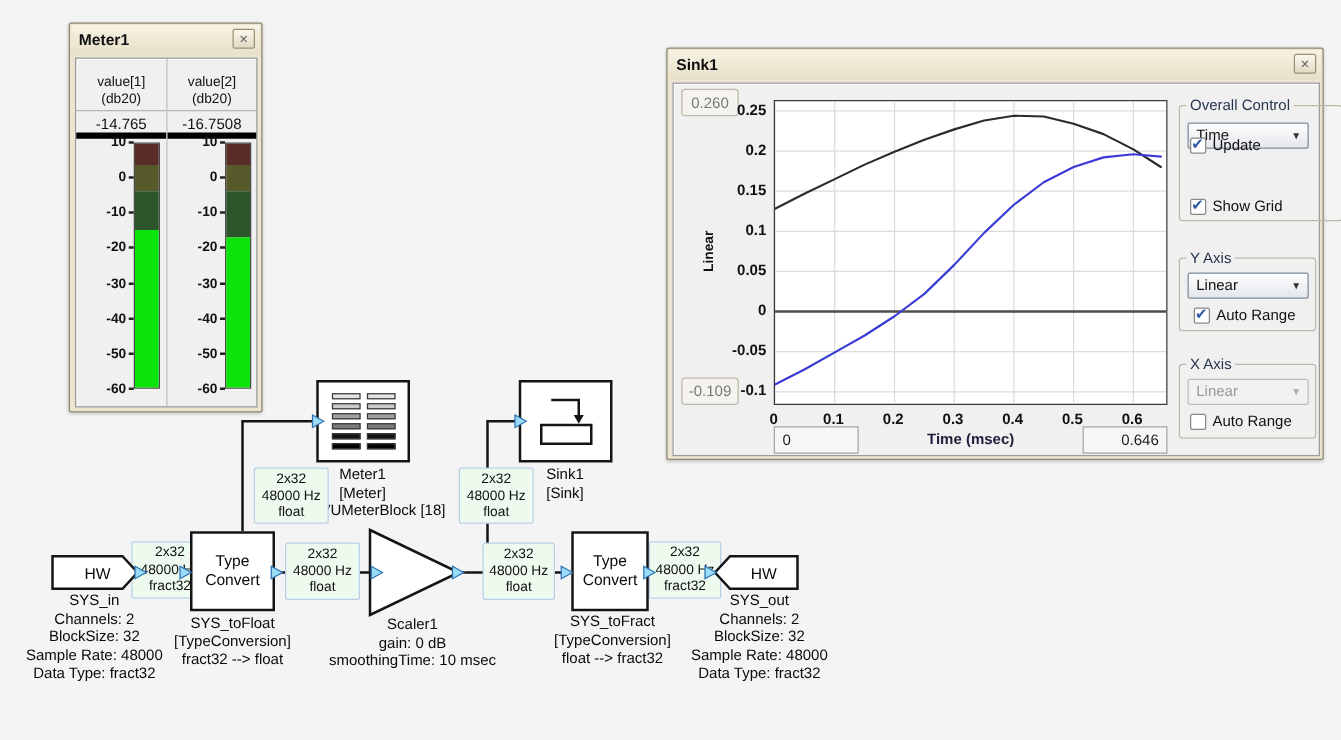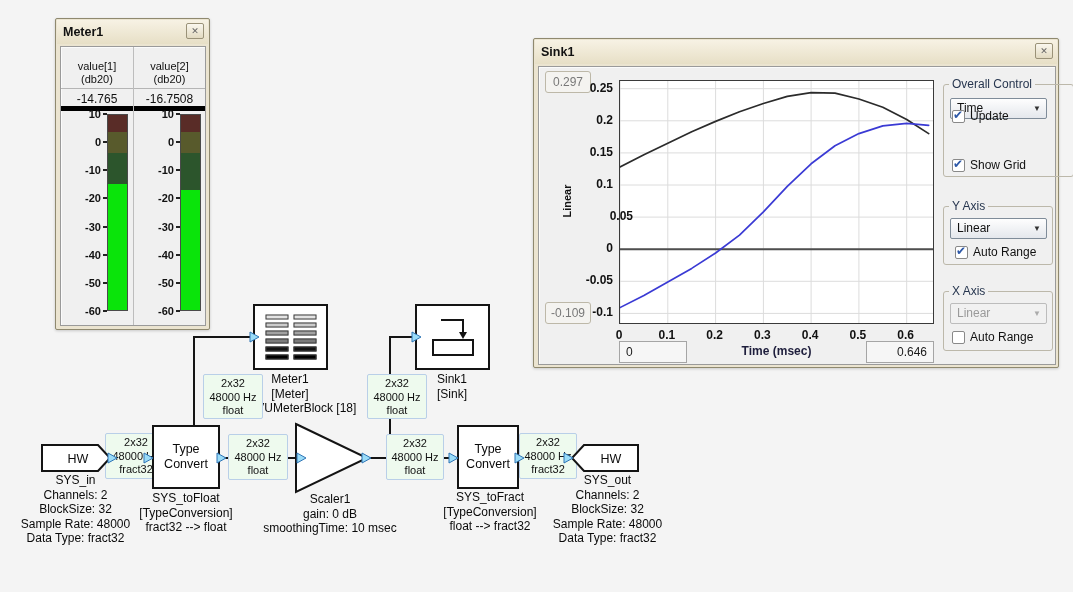--- a/index.html
+++ b/index.html
@@ -302,21 +302,21 @@
       </div>
   </div>
 
   <div class="window" id="sink-window" style="z-index:10">
     <div class="titlebar">
       <span class="title">Sink1</span>
     </div>
     <div class="closebtn"></div>
     <div class="win-content" id="sink-content">
 
-      <div class="readout" id="readout-ymax">0.297</div>
+      <div class="readout" id="readout-ymax">0.260</div>
       <div class="readout" id="readout-ymin">-0.109</div>
       <div id="ylabel">Linear</div>
 
       <div id="plot-frame">
         <svg id="plot-svg" width="313" height="242">
             <line x1="0.0" y1="0" x2="0.0" y2="242" stroke="#dcdcdc" stroke-width="1"></line>
             <line x1="47.8" y1="0" x2="47.8" y2="242" stroke="#dcdcdc" stroke-width="1"></line>
             <line x1="95.6" y1="0" x2="95.6" y2="242" stroke="#dcdcdc" stroke-width="1"></line>
             <line x1="143.4" y1="0" x2="143.4" y2="242" stroke="#dcdcdc" stroke-width="1"></line>
             <line x1="191.1" y1="0" x2="191.1" y2="242" stroke="#dcdcdc" stroke-width="1"></line>
@@ -333,21 +333,21 @@
             <line x1="0" y1="168.2" x2="313" y2="168.2" stroke="#4e4e4e" stroke-width="2"></line>
             <polyline points="0.0,86.0 23.9,73.8 47.8,62.3 71.7,50.7 95.6,40.4 119.5,30.8 143.4,22.5 167.3,15.4 191.1,11.6 215.0,12.2 238.9,18.0 262.8,26.3 286.7,38.5 308.7,52.6" fill="none" stroke="#2b2b2b" stroke-width="1.7" stroke-linejoin="round" stroke-linecap="round"></polyline>
             <polyline points="0.0,226.6 23.9,214.4 47.8,200.9 71.7,187.4 95.6,172.0 119.5,154.1 143.4,130.9 167.3,105.3 191.1,82.8 215.0,64.8 238.9,52.6 262.8,44.9 286.7,42.4 308.7,44.3" fill="none" stroke="#3a3ad4" stroke-width="1.7" stroke-linejoin="round" stroke-linecap="round"></polyline>
           </svg>
       </div>
       <div id="y-ticks">
           <div class="ytick" style="top: 13.7px;">0.25</div>
           <div class="ytick" style="top: 45.8px;">0.2</div>
           <div class="ytick" style="top: 77.9px;">0.15</div>
           <div class="ytick" style="top: 110px;">0.1</div>
-          <div class="ytick" style="top: 142.1px; margin-left: 20px;">0.05</div>
+          <div class="ytick" style="top: 142.1px;">0.05</div>
           <div class="ytick" style="top: 174.2px;">0</div>
           <div class="ytick" style="top: 206.3px;">-0.05</div>
           <div class="ytick" style="top: 238.4px;">-0.1</div>
         </div>
       <div id="x-ticks">
           <div class="xtick" style="left: 60px;">0</div>
           <div class="xtick" style="left: 107.8px;">0.1</div>
           <div class="xtick" style="left: 155.6px;">0.2</div>
           <div class="xtick" style="left: 203.4px;">0.3</div>
           <div class="xtick" style="left: 251.1px;">0.4</div>

